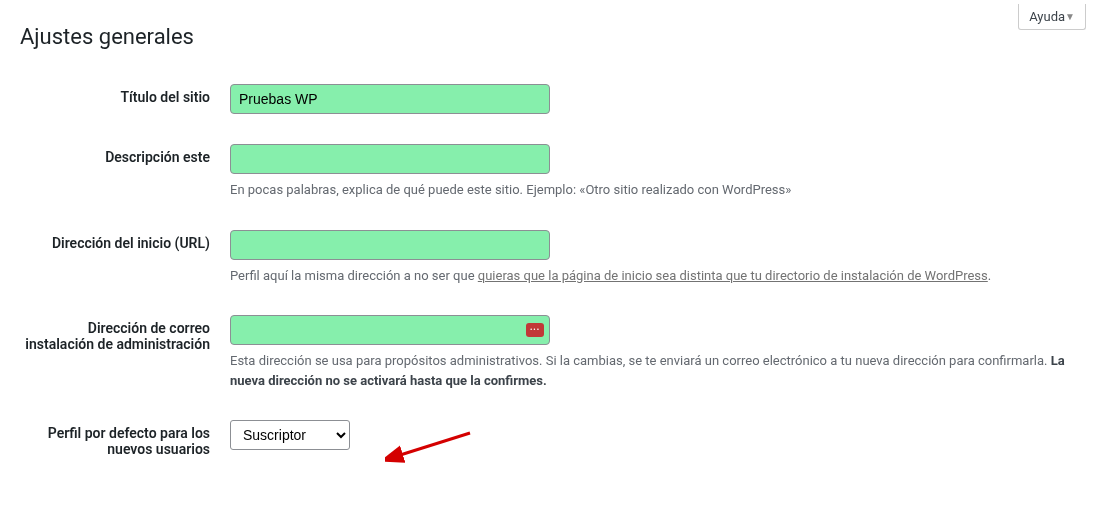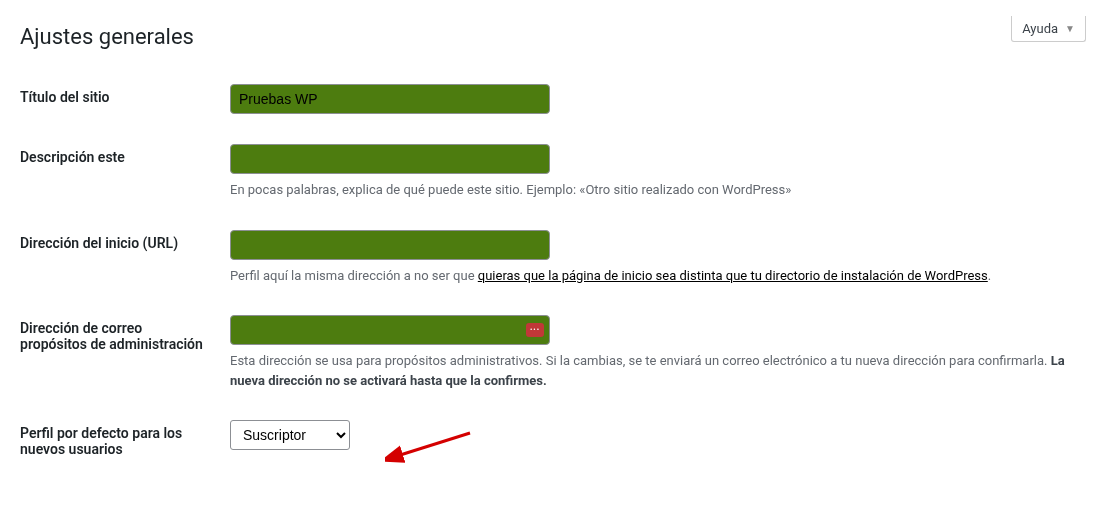--- a/index.html
+++ b/index.html
@@ -6,66 +6,66 @@
     body {
       font-family: -apple-system, BlinkMacSystemFont, "Segoe UI", Roboto, Oxygen-Sans, Ubuntu, Cantarell, "Helvetica Neue", sans-serif;
       font-size: 13px;
       color: #3c434a;
       background: #fff;
       padding: 0 20px 20px 20px;
       position: relative;
     }
     .help-tab {
       position: absolute;
-      top: 16px;
+      top: 4px;
       right: 20px;
       border: 1px solid #ccc;
       border-top: none;
       background: #fff;
       padding: 5px 10px;
       font-size: 13px;
       cursor: pointer;
       border-radius: 0 0 3px 3px;
       display: flex;
       align-items: center;
-      gap: 7px;
+      gap: 0;
     }
     .help-tab .arrow { font-size: 10px; color: #888; }
     h1 {
       font-size: 22px;
       font-weight: 400;
       color: #1d2327;
       padding: 9px 0 20px 0;
       margin-top: 15px;
     }
     .form-table {
       width: 100%;
       border-collapse: collapse;
     }
     .form-table th {
-      text-align: left;
+      text-align: right;
       vertical-align: top;
       width: 200px;
       font-weight: 600;
       font-size: 14px;
       color: #1d2327;
       padding: 20px 10px 20px 0;
     }
     .form-table td {
       vertical-align: top;
       padding: 15px 10px;
     }
     .regular-text {
       width: 320px;
       height: 30px;
       border: 1px solid #8c8f94;
       border-radius: 4px;
       padding: 0 8px;
       font-size: 14px;
-      background: #4d7c0f;
+      background: #86efac;
     }
     .email-wrap {
       position: relative;
       display: inline-block;
     }
     .email-badge {
       position: absolute;
       right: 6px;
       top: 50%;
       transform: translateY(-50%);
@@ -80,21 +80,21 @@
       font-size: 7px;
       letter-spacing: 1px;
     }
     .description {
       color: #646970;
       font-size: 13px;
       margin-top: 6px;
       line-height: 1.5;
     }
     .description a {
-      color: #000000;
+      color: #737373;
       text-align: right;
     }
     .description strong { color: #3c434a; }
     input[type="checkbox"] {
       width: 16px;
       height: 16px;
       border: 1px solid #8c8f94;
       border-radius: 4px;
       vertical-align: middle;
       margin-right: 6px;
@@ -150,21 +150,21 @@
     <th>Dirección del inicio (URL)</th>
     <td>
       <input type="text" class="regular-text" value="" style="">
       <p class="description">
         <span>Perfil aquí la misma dirección a no ser que </span><a href="#">quieras que la página de inicio sea distinta que tu directorio de instalación de WordPress</a><span>.</span>
       </p>
     </td>
   </tr>
 
   <tr>
-    <th>Dirección de correo propósitos de administración</th>
+    <th>Dirección de correo instalación de administración</th>
     <td>
       <span class="email-wrap">
         <input type="text" class="regular-text" value="" style="">
         <span class="email-badge">•••</span>
       </span>
       <p class="description">
         <span>Esta dirección se usa para propósitos administrativos. Si la cambias, se te enviará un correo electrónico a tu nueva dirección para confirmarla. </span><strong>La nueva dirección no se activará hasta que la confirmes.</strong>
       </p>
     </td>
   </tr>

